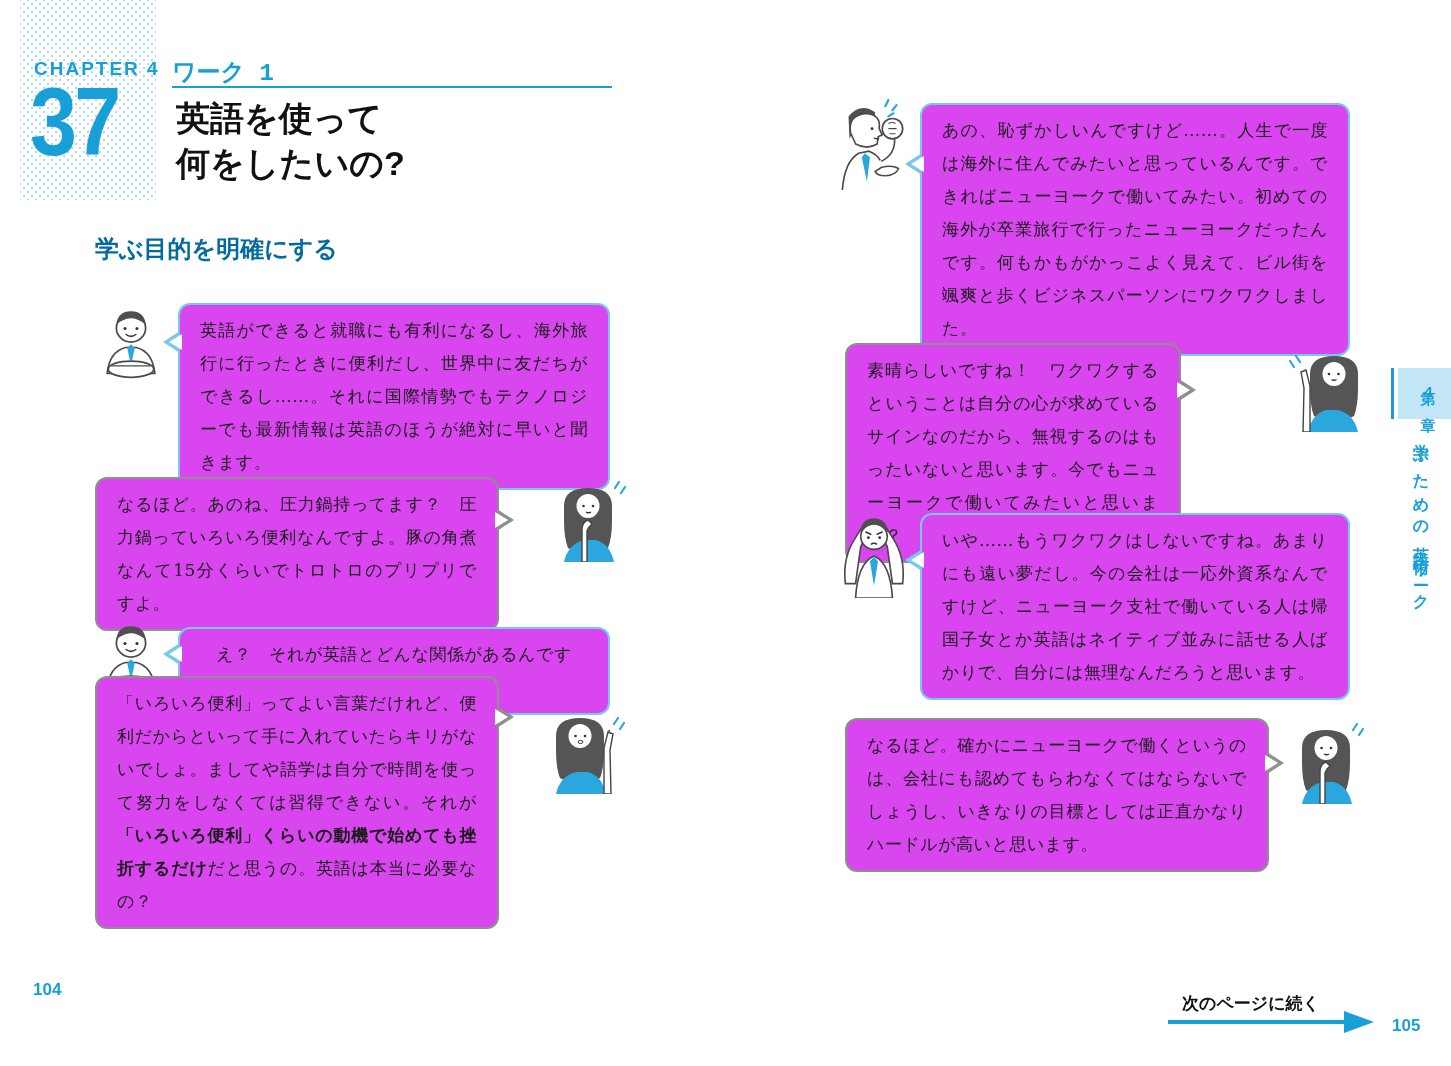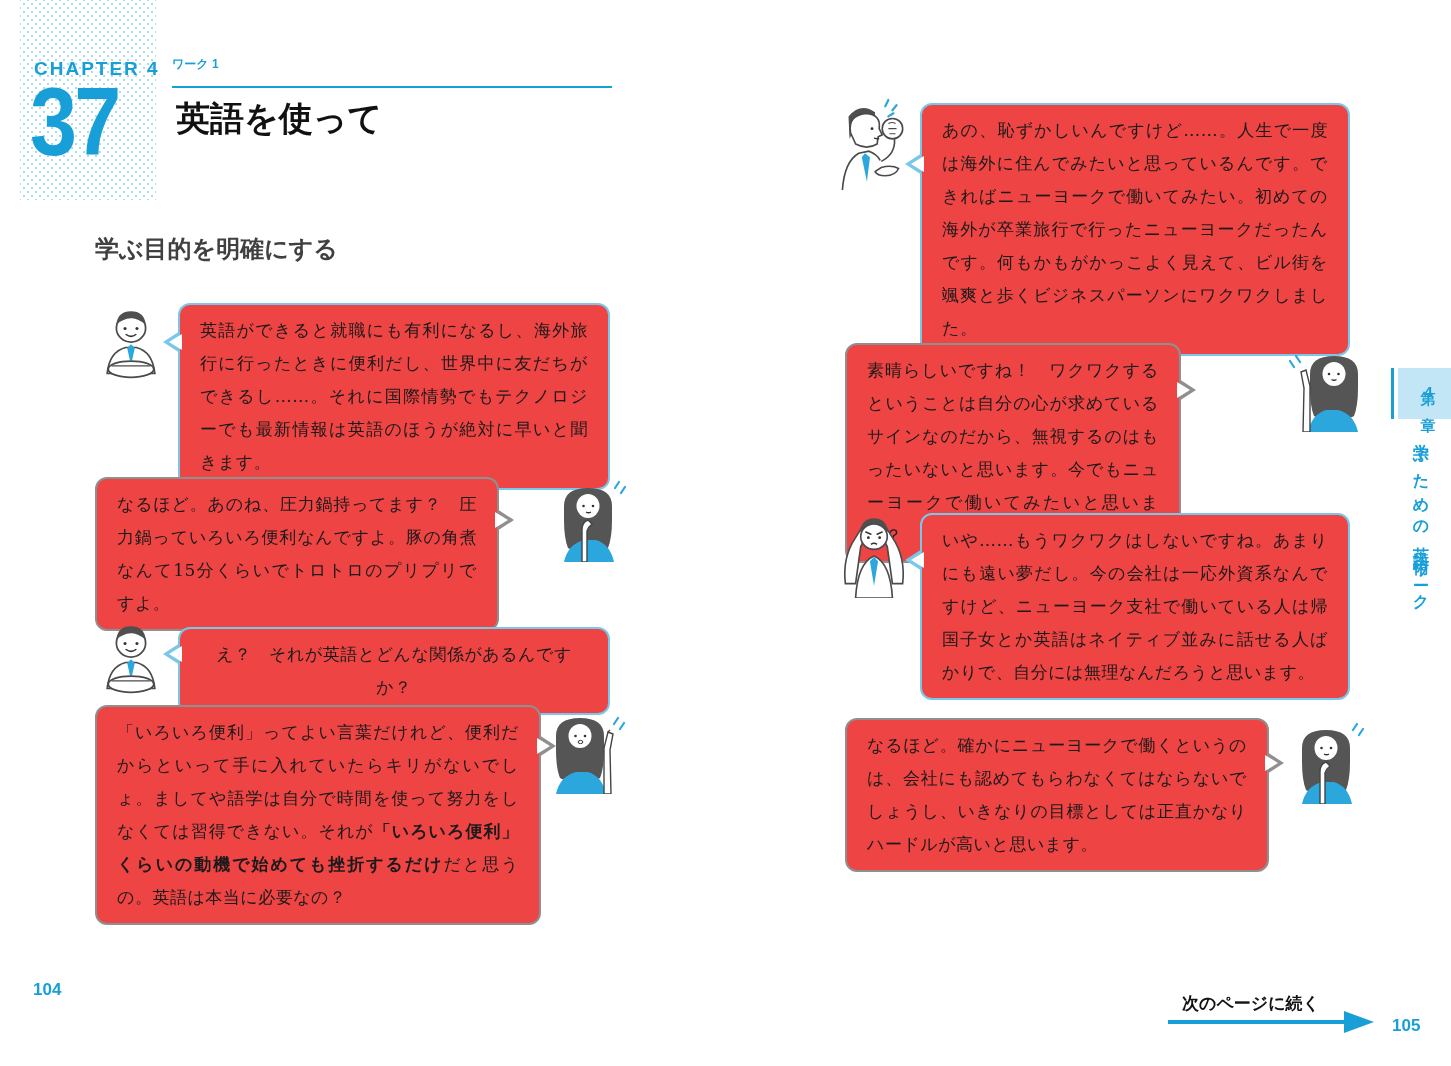--- a/index.html
+++ b/index.html
@@ -8,27 +8,27 @@
   .abs{position:absolute;}
 
   
   .chapter-block{left:20px;top:0;width:136px;height:200px;
     background-image:radial-gradient(circle,#a8dbf2 1.2px,transparent 1.5px),
                      radial-gradient(circle,#a8dbf2 1.2px,transparent 1.5px);
     background-size:8px 8px;background-position:0 0,4px 4px;}
   .chapter-label{left:34px;top:58px;color:#189fd8;font-size:19px;font-weight:bold;letter-spacing:2px;text-align:center;}
   .chapter-number{left:30px;top:74px;color:#189fd8;font-size:96px;font-weight:800;line-height:1;
     letter-spacing:-3px;transform:scaleX(.88);transform-origin:left top;}
-  .work-label{left:172px;top:56px;color:#189fd8;font-size:12px;font-weight:bold;}
+  .work-label{left:172px;top:56px;color:#189fd8;font-size:24px;font-weight:bold;font-family:Liberation Mono, monospace;}
   .work-underline{left:172px;top:86px;width:440px;height:2px;background:#189fd8;}
   .page-title{left:176px;top:96px;font-size:34px;font-weight:800;line-height:1.33;color:#111;margin:0;}
-  .section-heading{left:95px;top:233px;color:#404040;font-size:24px;font-weight:bold;margin:0;}
-
-  
-  .bubble{position:absolute;background:#ef4444;border:2px solid;border-radius:12px;
+  .section-heading{left:95px;top:233px;color:#0369a1;font-size:24px;font-weight:bold;margin:0;}
+
+  
+  .bubble{position:absolute;background:#d946ef;border:2px solid;border-radius:12px;
     box-sizing:border-box;padding:9px 20px;}
   .bubble p{margin:0;font-family:"DejaVu Serif","Liberation Serif",serif;
     font-size:17px;line-height:33px;letter-spacing:.5px;text-align:justify;color:#1a1a1a;}
   .bubble.center p{text-align:center;font-family:Liberation Serif, serif;}
   .bubble.blue{border-color:#79c7ea;--bc:#79c7ea;}
   .bubble.gray{border-color:#8f8f8f;--bc:#8f8f8f;}
   .tail-l::before{content:"";position:absolute;left:-17px;top:var(--tt,28px);width:0;height:0;
     border-style:solid;border-width:11px 17px 11px 0;border-color:transparent var(--bc) transparent transparent;}
   .tail-l::after{content:"";position:absolute;left:-11px;top:calc(var(--tt,28px) + 3px);width:0;height:0;
     border-style:solid;border-width:8px 13px 8px 0;border-color:transparent #fff transparent transparent;}
@@ -64,20 +64,21 @@
 <section>
 
   <div class="abs chapter-block"></div>
   <div class="abs chapter-label">CHAPTER 4</div>
   <div class="abs chapter-number">37</div>
 
   <div class="abs work-label">ワーク 1</div>
   <div class="abs work-underline"></div>
   <h1 class="abs page-title">
     <span>英語を使って</span><br>
+    <span>何をしたいの?</span>
   </h1>
   <h2 class="abs section-heading">学ぶ目的を明確にする</h2>
 
   <div class="avatar" style="left:93px;top:302px">
     <svg width="76" height="78" viewBox="0 0 70 72">
       <path d="M13 66 Q15 46 30 42 L40 42 Q55 46 57 66 Z" fill="#fff" stroke="#4a4a4a" stroke-width="1.6"></path>
       <ellipse cx="35" cy="24" rx="13.5" ry="13" fill="#fff" stroke="#4a4a4a" stroke-width="1.6"></ellipse>
       <path d="M21.5 21 Q22.5 8.5 35 8.5 Q47.5 8.5 48.5 21 Q41 14.5 35 15 Q27 15.5 21.5 21 Z" fill="#4f4f4f"></path>
       <circle cx="29.5" cy="24.5" r="1.4" fill="#333"></circle>
         <circle cx="40.5" cy="24.5" r="1.4" fill="#333"></circle>
@@ -117,21 +118,21 @@
       <path d="M30.5 30 Q35 33.5 39.5 30" stroke="#333" stroke-width="1.4" fill="none" stroke-linecap="round"></path>
       <path d="M35 39 L31.5 42.5 L34 54 L36 54 L38.5 42.5 Z" fill="#2ba7de"></path>
       <ellipse cx="35" cy="62" rx="21" ry="7.5" fill="#fff" stroke="#4a4a4a" stroke-width="1.6"></ellipse>
       <path d="M17 59 L53 59" stroke="#4a4a4a" stroke-width="1.2"></path>
     </svg>
   </div>
   <div class="bubble blue tail-l center" style="left:178px;top:627px;width:432px;--tt:14px">
     <p>え？　それが英語とどんな関係があるんですか？</p>
   </div>
 
-  <div class="bubble gray tail-r" style="left:95px;top:705px;width:446px;--tt:28px">
+  <div class="bubble gray tail-r" style="left:95px;top:676px;width:404px;--tt:28px">
     <p><span>「いろいろ便利」ってよい言葉だけれど、便利だからといって手に入れていたらキリがないでしょ。ましてや語学は自分で時間を使って努力をしなくては習得できない。それが</span><b>「いろいろ便利」くらいの動機で始めても挫折するだけ</b><span>だと思うの。英語は本当に必要なの？</span></p>
   </div>
   <div class="avatar" style="left:548px;top:708px">
     <svg width="80" height="86" viewBox="0 0 80 86">
       <path d="M66 16 l4 -6 M72 21 l4 -6" stroke="#2ba7de" stroke-width="2.2" stroke-linecap="round" fill="none"></path>
       <path d="M12 70 Q8 60 8 42 L8 28 Q8 10 32 10 Q56 10 56 28 L56 42 Q56 60 52 70 Q46 74 40 68 L24 68 Q18 74 12 70 Z" fill="#555"></path>
       <ellipse cx="32" cy="28" rx="11.5" ry="12" fill="#fff"></ellipse>
       <circle cx="27.5" cy="28" r="1.3" fill="#333"></circle>
         <circle cx="37" cy="28" r="1.3" fill="#333"></circle>
       <ellipse cx="32.5" cy="34" rx="2.4" ry="1.6" fill="#fff" stroke="#333" stroke-width="1"></ellipse>

